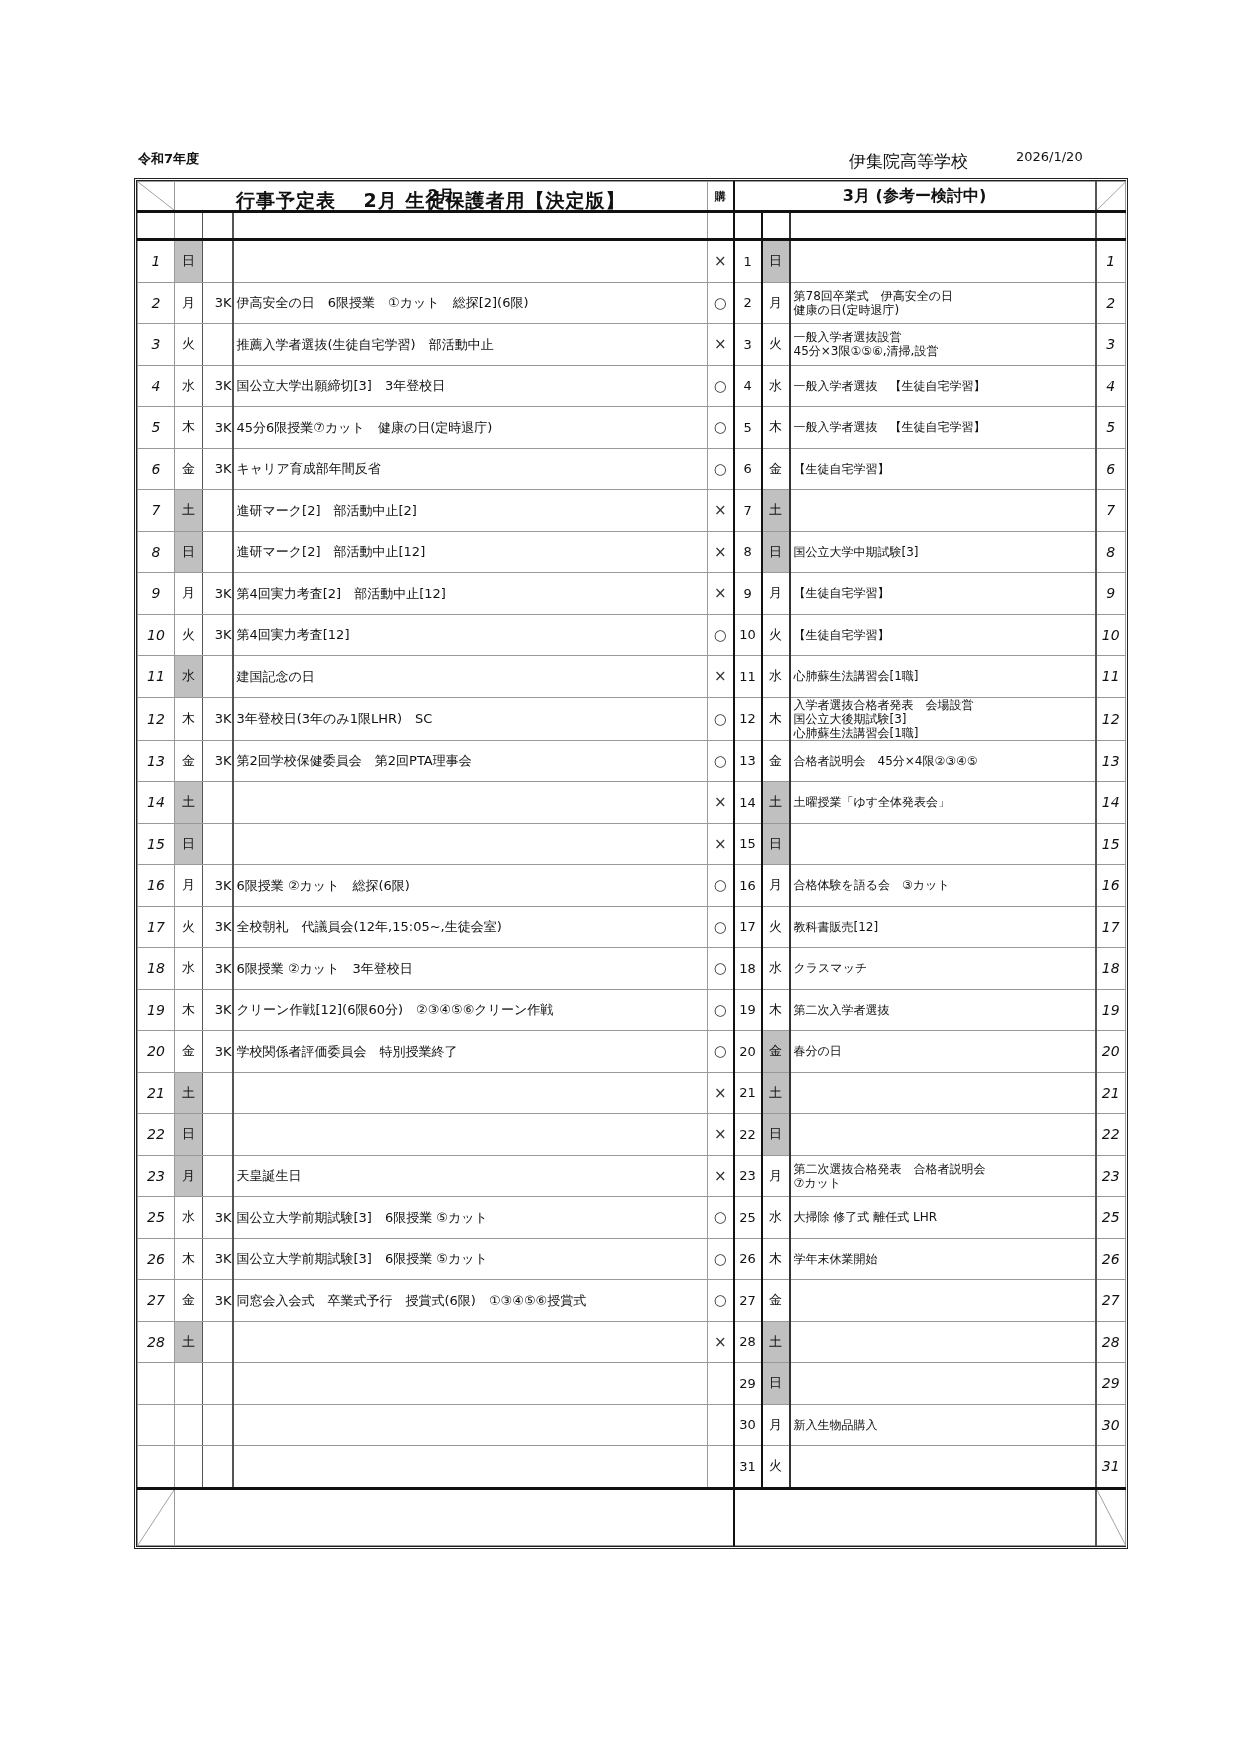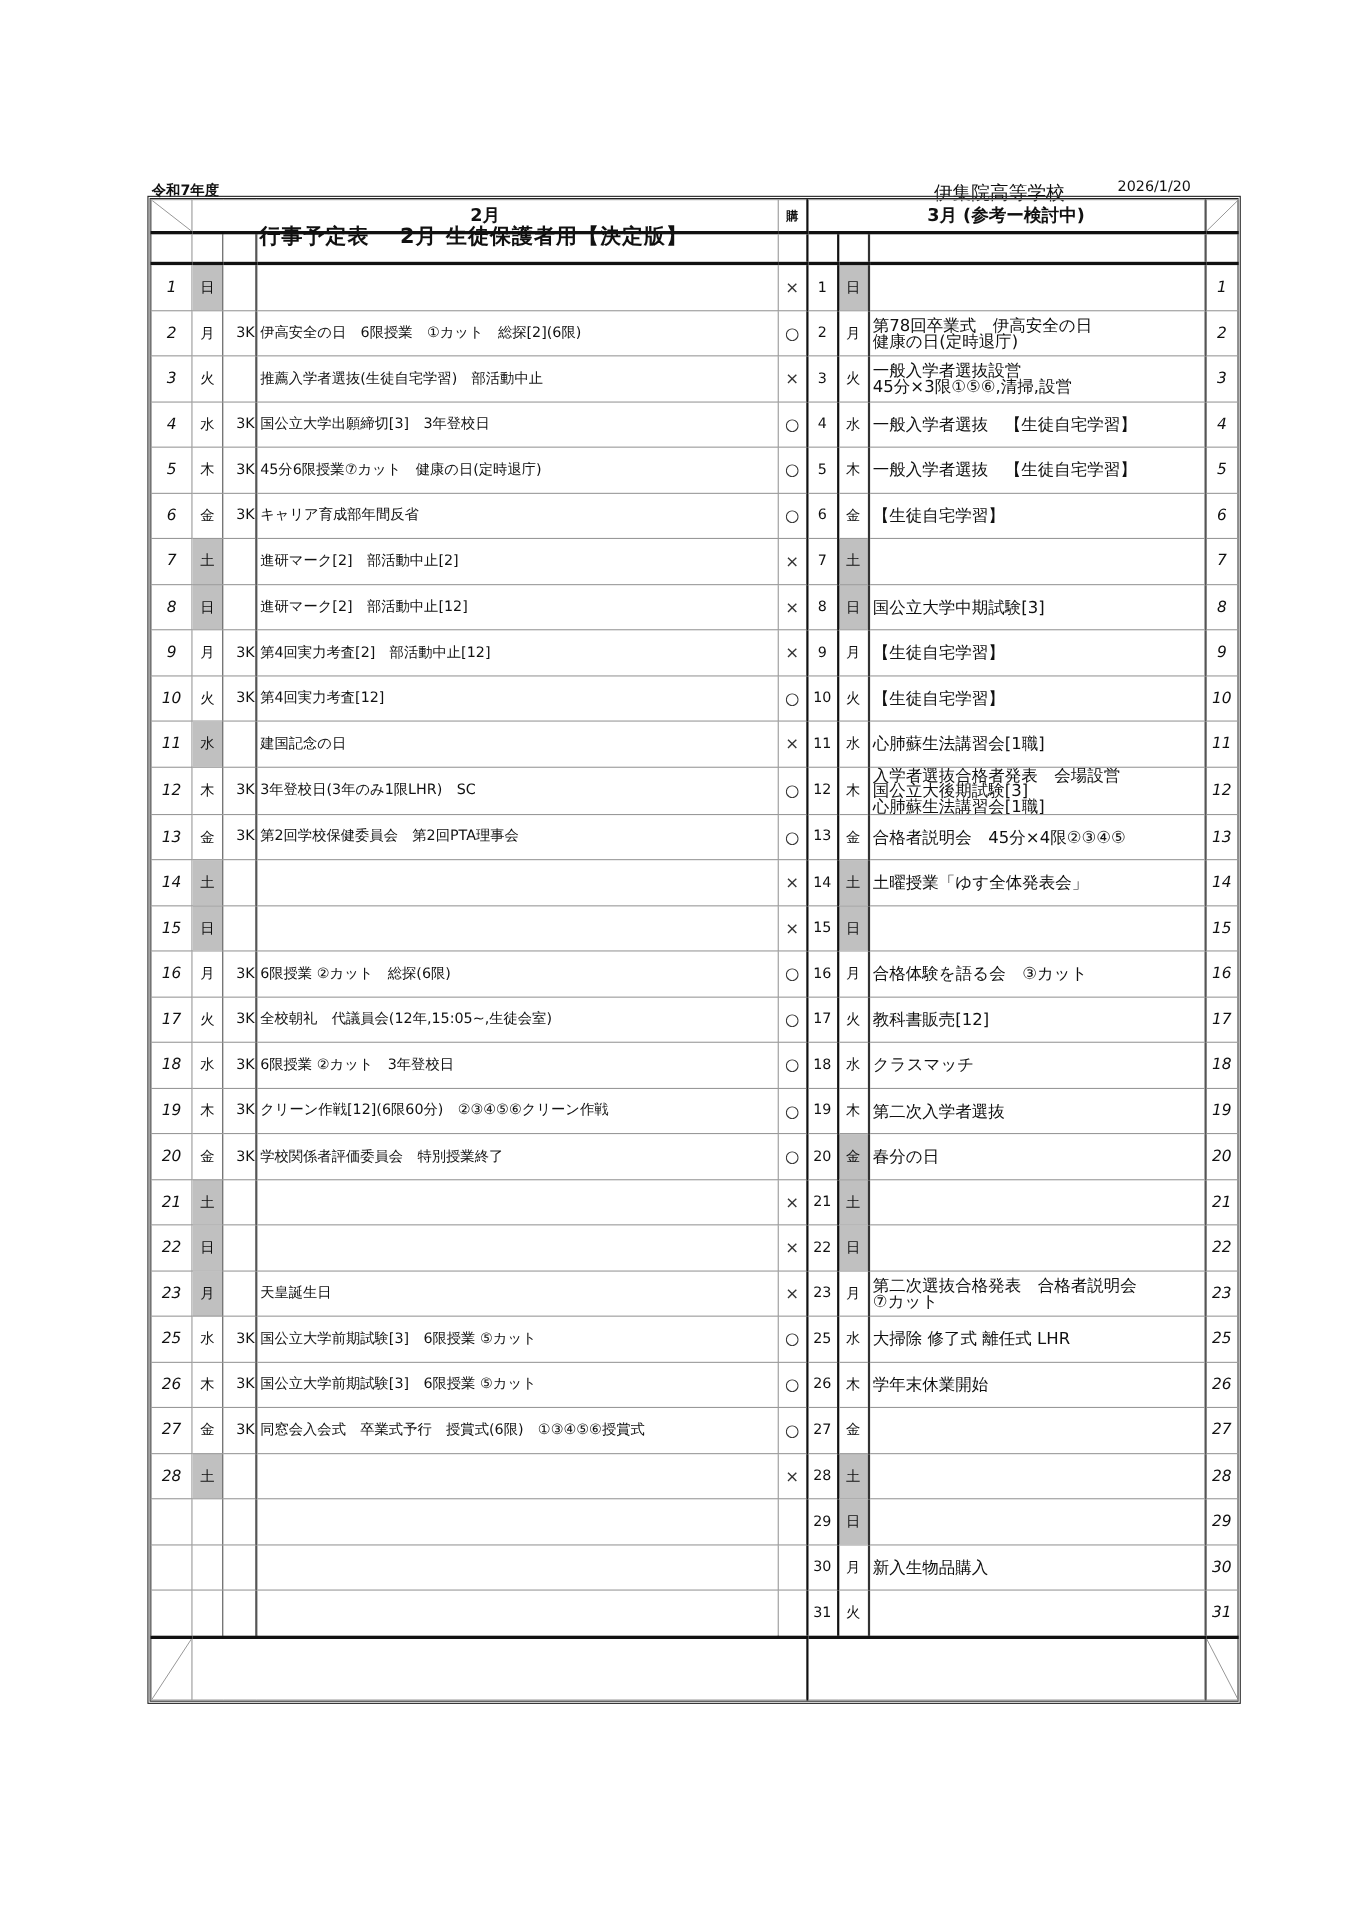--- a/index.html
+++ b/index.html
@@ -1,36 +1,36 @@
 <!DOCTYPE html>
 <html><head>
 <meta charset="utf-8">
 <style>
   html, body { margin:0; padding:0; background:#ffffff; }
   body { width:1241px; height:1755px; position:relative; font-family:"DejaVu Sans", "Liberation Sans", sans-serif; color:#111; }
-  .title-line { position:absolute; top:156px; left:134px; width:992px; height:30px; }
+  .title-line { position:absolute; top:142px; left:134px; width:992px; height:30px; }
   .t-year { position:absolute; left:4px; top:8px; font-size:13px; font-weight:bold; }
   .t-main { position:absolute; left:102px; top:2px; font-size:19px; font-weight:bold; letter-spacing:1px; white-space:nowrap;margin-top:44px; }
   .t-school { position:absolute; left:715px; top:8px; font-size:17px; }
   .t-date { position:absolute; left:882px; top:7px; font-size:13px; }
 
   .sheet { position:absolute; left:134px; top:178px; width:988px; border:3px double #222; }
   table { border-collapse:collapse; table-layout:fixed; width:988px;padding-left:40px; }
   td { padding:0; border:1px solid #999; font-size:13px; overflow:hidden; white-space:nowrap; }
   .hdr td { height:28px; border-bottom:3px solid #111; font-weight:bold; font-size:16px; text-align:center; }
   .blank td { height:25px; border-bottom:3px solid #111; }
   .row td { height:40.5px; }
   .c-num { text-align:center; font-style:italic; font-size:14px; }
   .c-dow { text-align:center; border-left:1px solid #555; border-right:1px solid #555; }
   .c-3k { text-align:right; font-size:13px; border-right:2px solid #555; }
   .c-ev { padding-left:3px; font-size:13px; line-height:15px; }
   .c-buy { text-align:center; font-size:15px; color:#333; border-left:1px solid #ccc; border-right:2px solid #111; }
   .c-n2 { text-align:center; font-size:13px; border-right:2px solid #111; }
   .c-d2 { text-align:center; border-right:2px solid #333; }
-  .c-ev2 { padding-left:3px; font-size:15px; line-height:14px; white-space:pre-line; border-right:2px solid #555; }
+  .c-ev2 { padding-left:3px; font-size:12px; line-height:14px; white-space:pre-line; border-right:2px solid #555; }
   .c-r { text-align:center; font-style:italic; font-size:14px; }
   .shade { background:#c0c0c0; }
   .foot td { height:55px; border-top:3px solid #111; }
   .diag { position:relative; }
   .diag svg { position:absolute; left:0; top:0; width:100%; height:100%; }
   .buy-h { font-size:11px !important; font-weight:bold; }
 </style>
 </head>
 <body>
 

